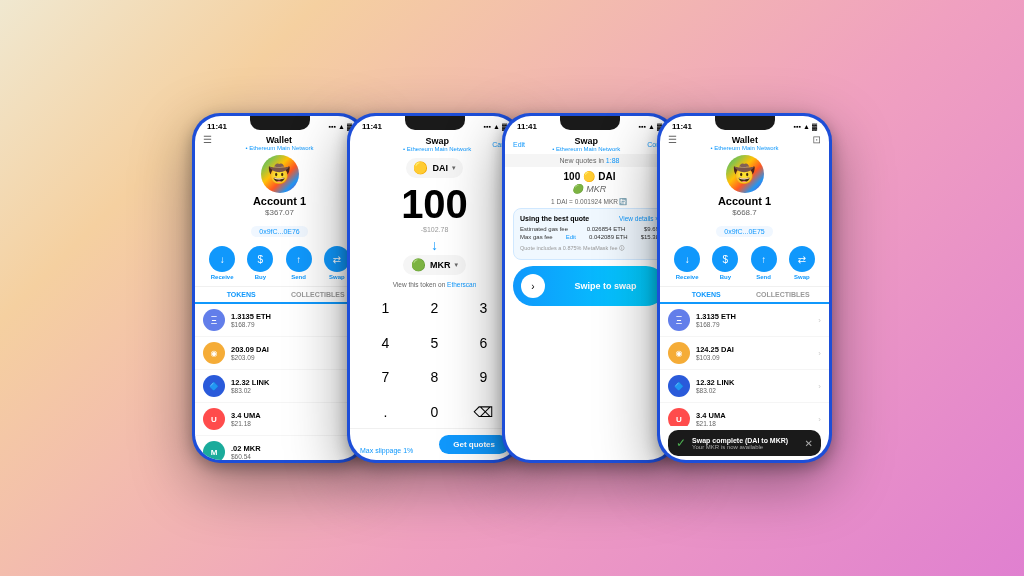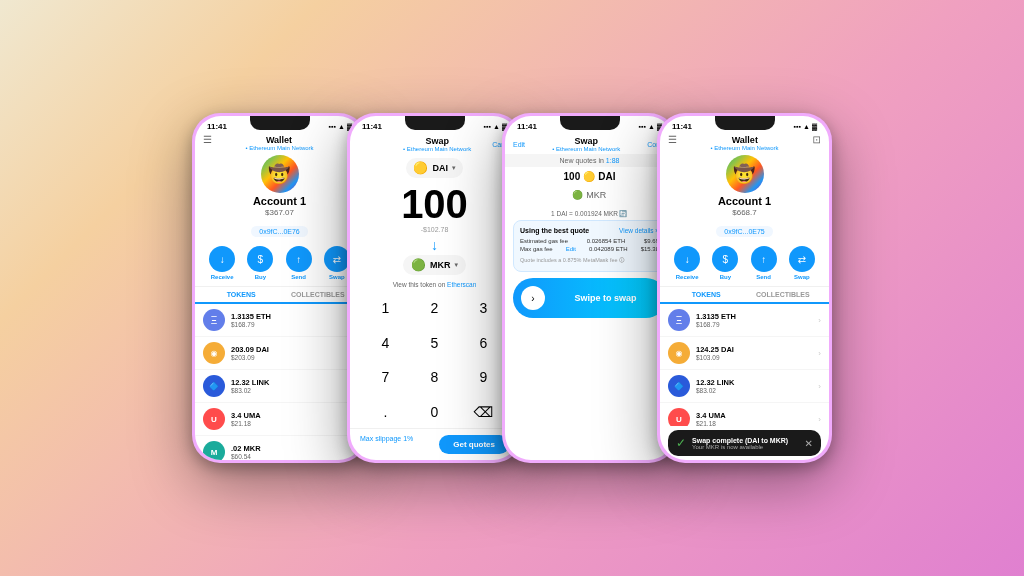--- a/index.html
+++ b/index.html
@@ -25,21 +25,21 @@
       display: flex;
       align-items: center;
       justify-content: center;
     }
     .phone-wrapper:not(:first-child) {
       margin-left: -20px;
     }
     .phone {
       width: 175px;
       height: 350px;
-      background: #f0abfc;
+      background: #1d4ed8;
       border-radius: 28px;
       padding: 3px;
       box-shadow: 0 20px 60px rgba(0,0,0,0.4), 0 5px 15px rgba(0,0,0,0.3);
       position: relative;
       z-index: 1;
     }
     .phone:nth-child(2) { z-index: 2; }
     .phone:nth-child(3) { z-index: 3; }
     .phone:nth-child(4) { z-index: 4; }
     .phone-screen {
@@ -185,21 +185,21 @@
       align-items: center;
       justify-content: center;
       font-size: 14px;
       font-weight: 500;
       padding: 6px;
       border-radius: 8px;
       cursor: pointer;
     }
     .swap-footer {
       display: flex;
-      align-items: flex-start;
+      align-items: flex-end;
       justify-content: space-between;
       padding: 6px 10px;
       border-top: 1px solid #f0f0f0;
     }
     .slippage-btn { font-size: 7px; color: #1098FC; }
     .get-quotes-btn {
       background: #1098FC;
       color: white;
       border: none;
       border-radius: 16px;
@@ -466,21 +466,21 @@
             <div style="font-size:9px;font-weight:700;">Swap</div>
             <div style="font-size:6px;color:#1098FC;">• Ethereum Main Network</div>
           </div>
           <span style="font-size:7px;color:#1098FC;cursor:pointer;">Con...</span>
         </div>
         <div class="quote-banner">
           New quotes in <span style="color:#1098FC;">1:88</span>
         </div>
         <div style="display:flex;flex-direction:column;align-items:center;padding:4px 8px 2px;">
           <div style="font-size:10px;font-weight:700;">100 🟡 DAI</div>
-          <div style="font-size:9px;color:#666;margin:8px 0;">🟢 MKR</div>
+          <div style="font-size:9px;color:#666;margin:2px 0;font-style:italic;">🟢 MKR</div>
           <div style="font-size:6.5px;color:#666;margin-top:2px;">1 DAI = 0.001924 MKR 🔄</div>
         </div>
         <div class="best-quote-box">
           <div class="best-quote-header">
             <span class="best-quote-title">Using the best quote</span>
             <span class="view-details">View details »</span>
           </div>
           <div class="gas-row">
             <span>Estimated gas fee</span>
             <span>0.026854 ETH</span>

